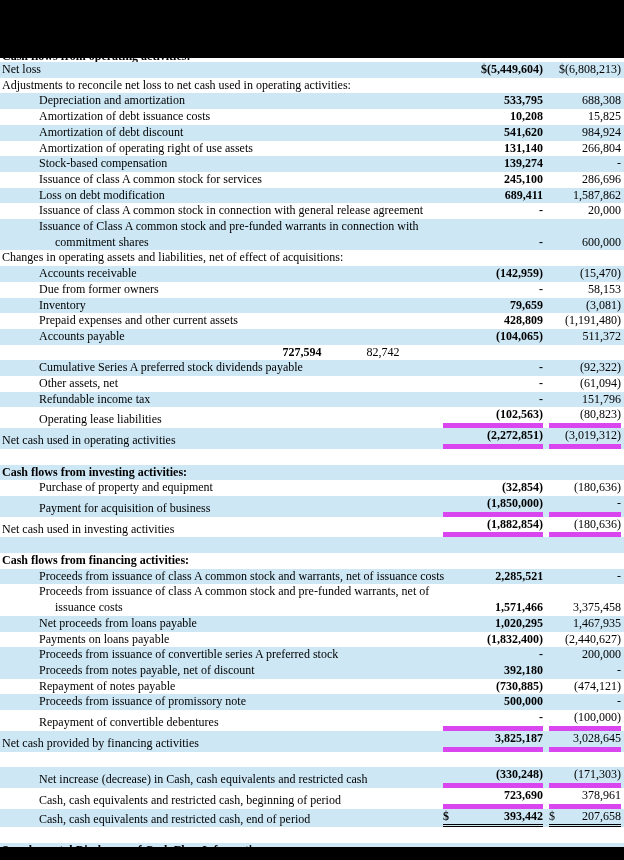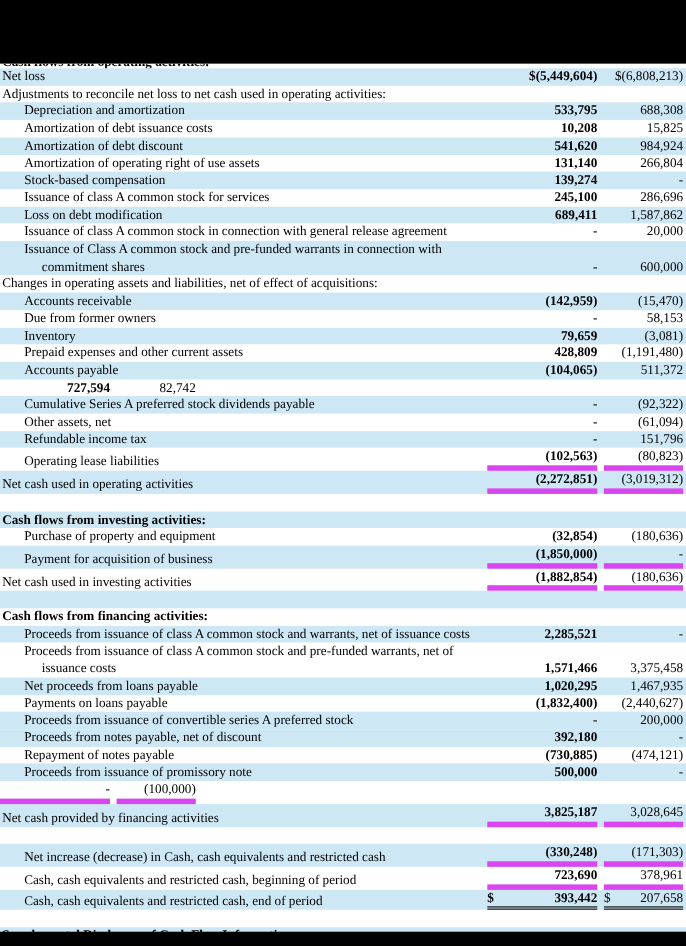--- a/index.html
+++ b/index.html
@@ -7,26 +7,26 @@
     width:624px;height:860px;position:relative;background:#ffffff;
     font-family:"Liberation Serif", serif;color:#000;overflow:hidden;
   }
   .mask-top{height:58px;background:#000;}
   .clipped-row{height:4px;overflow:hidden;position:relative;background:#fff;}
   .clipped-row span{position:absolute;top:-9px;left:2px;font-weight:bold;font-size:12px;white-space:nowrap;}
   .tbl{width:624px;}
   .row{
     display:flex;align-items:flex-end;
     min-height:15.7px;line-height:15.7px;font-size:12px;
-    box-sizing:border-box;white-space:nowrap;
+    box-sizing:border-box;white-space:nowrap;justify-content:center;
   }
   .row.shade{background:var(--stripe,#cde7f5);}
   .row.bold{font-weight:bold;}
   .lbl{flex:1 1 auto;min-width:0;padding-left:2px;overflow:visible;}
-  .indent1 .lbl{padding-left:22px;}
+  .indent1 .lbl{padding-left:39px;}
   .lbl .l2{display:block;padding-left:16px;line-height:15.7px;}
   .v1,.v2{display:flex;justify-content:flex-end;box-sizing:border-box;line-height:15.7px;}
   .v1{width:100px;font-weight:bold;}
   .v2{width:72px;margin-left:6px;margin-right:3px;}
   .hasd{justify-content:space-between;}
   .u .v1,.u .v2{border-bottom:5px solid #d946ef;}
   .dbl .v1,.dbl .v2{border-bottom:3px double #000;}
   .mask-bottom{position:absolute;left:0;right:0;bottom:0;height:13px;background:#000;}
 </style>
 </head>
@@ -356,20 +356,21 @@
     <div class="row shade indent1">
       <div class="lbl">Proceeds from issuance of promissory note</div>
       <div class="v1">
         <span>500,000</span>
       </div>
       <div class="v2">
         <span>-</span>
       </div>
     </div>
     <div class="row u indent1">
+      <div class="lbl">Repayment of convertible debentures</div>
       <div class="v1">
         <span>-</span>
       </div>
       <div class="v2">
         <span>(100,000)</span>
       </div>
     </div>
     <div class="row shade u">
       <div class="lbl">Net cash provided by financing activities</div>
       <div class="v1">

